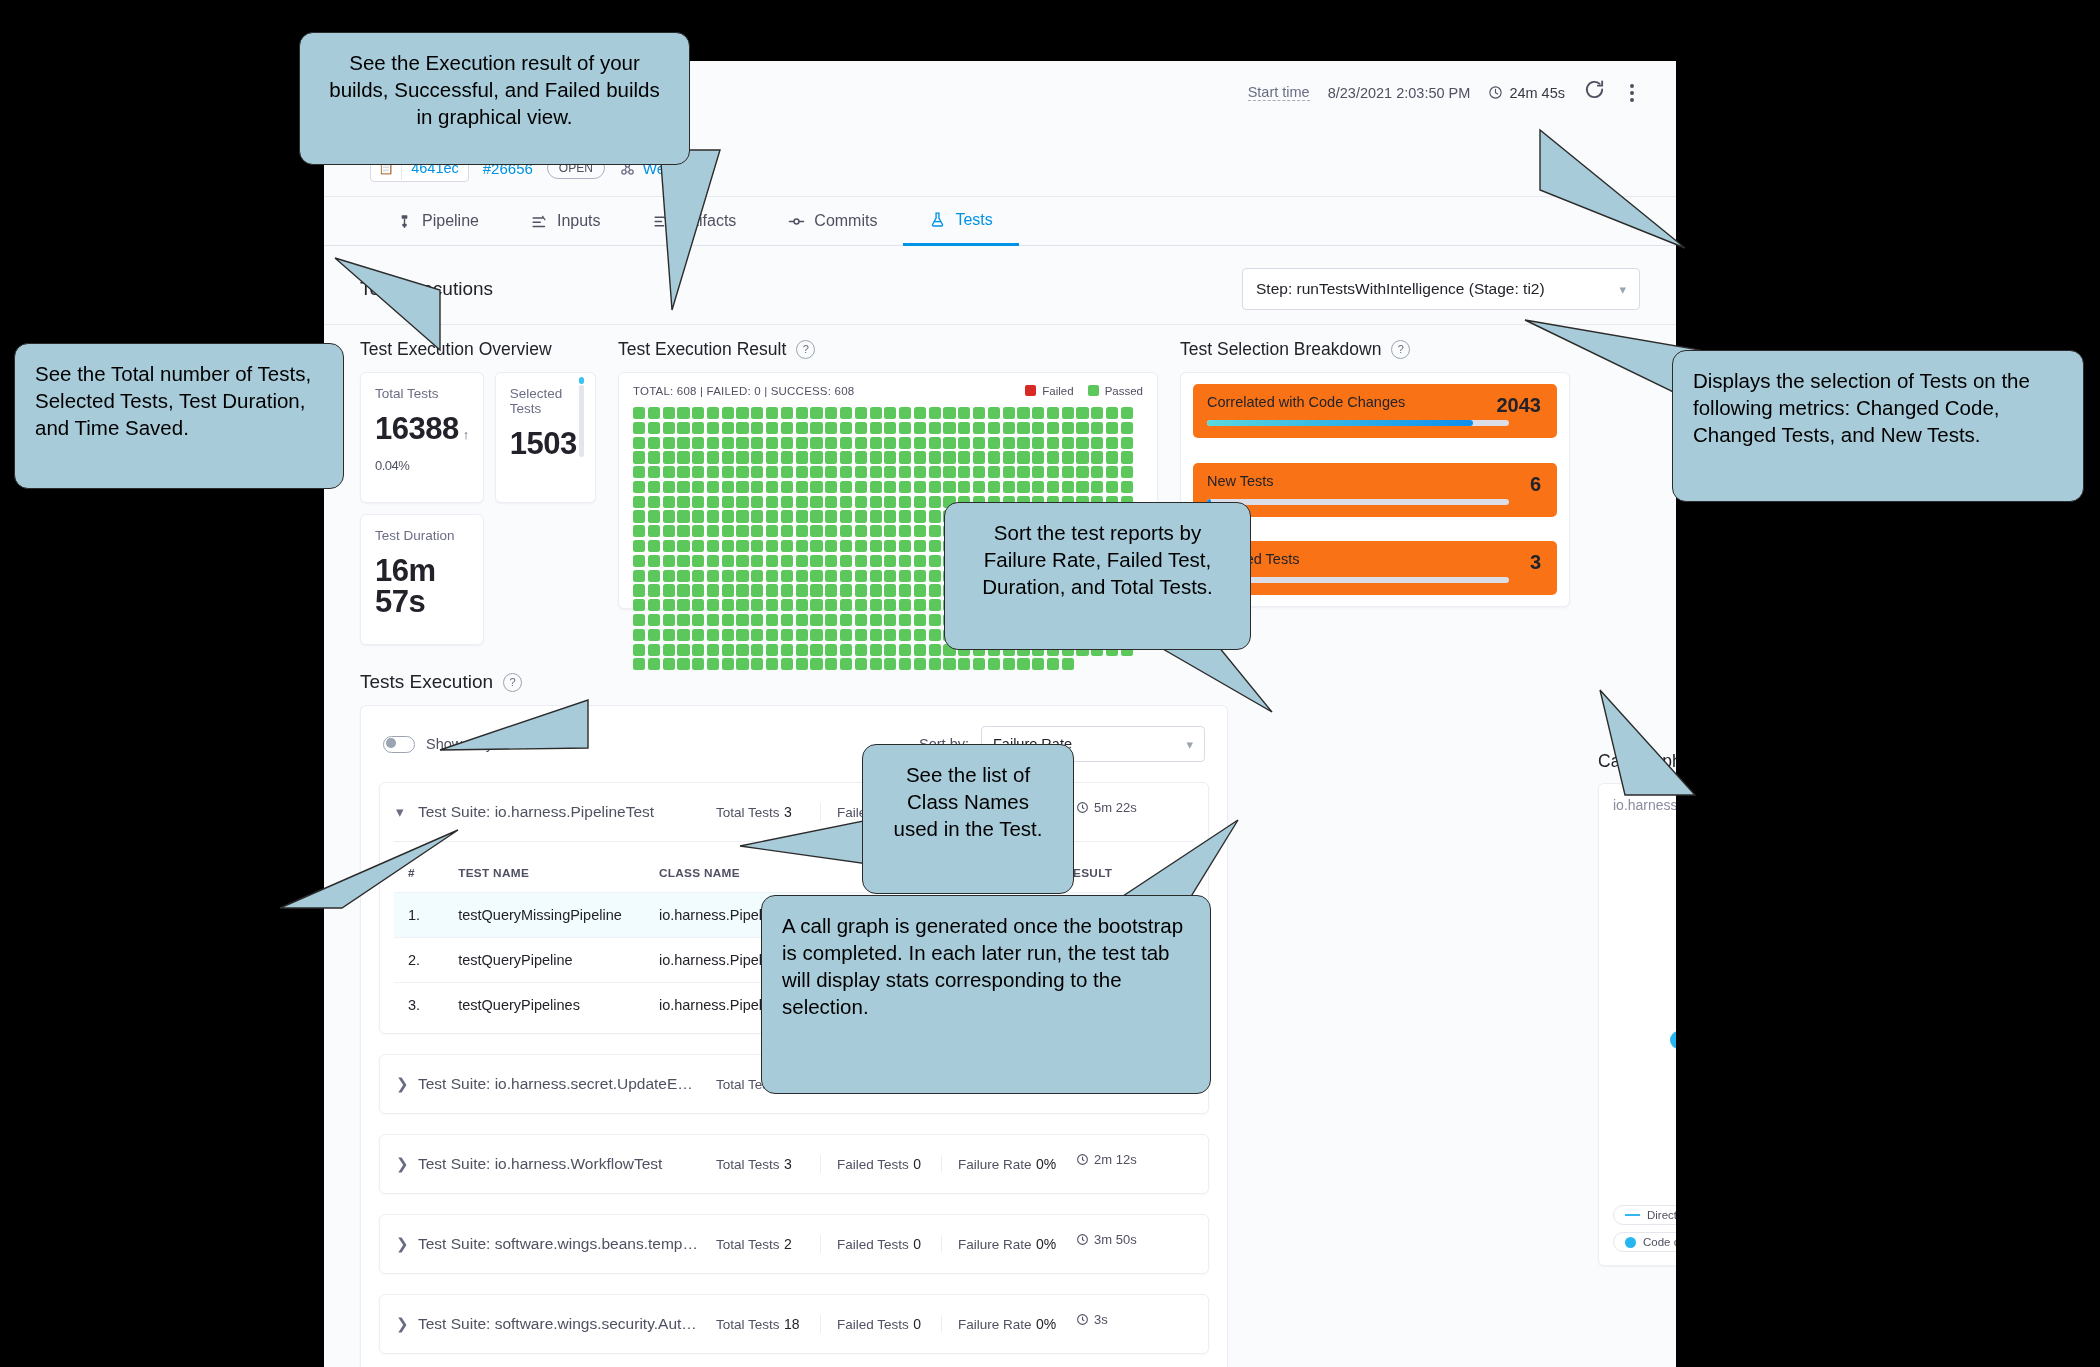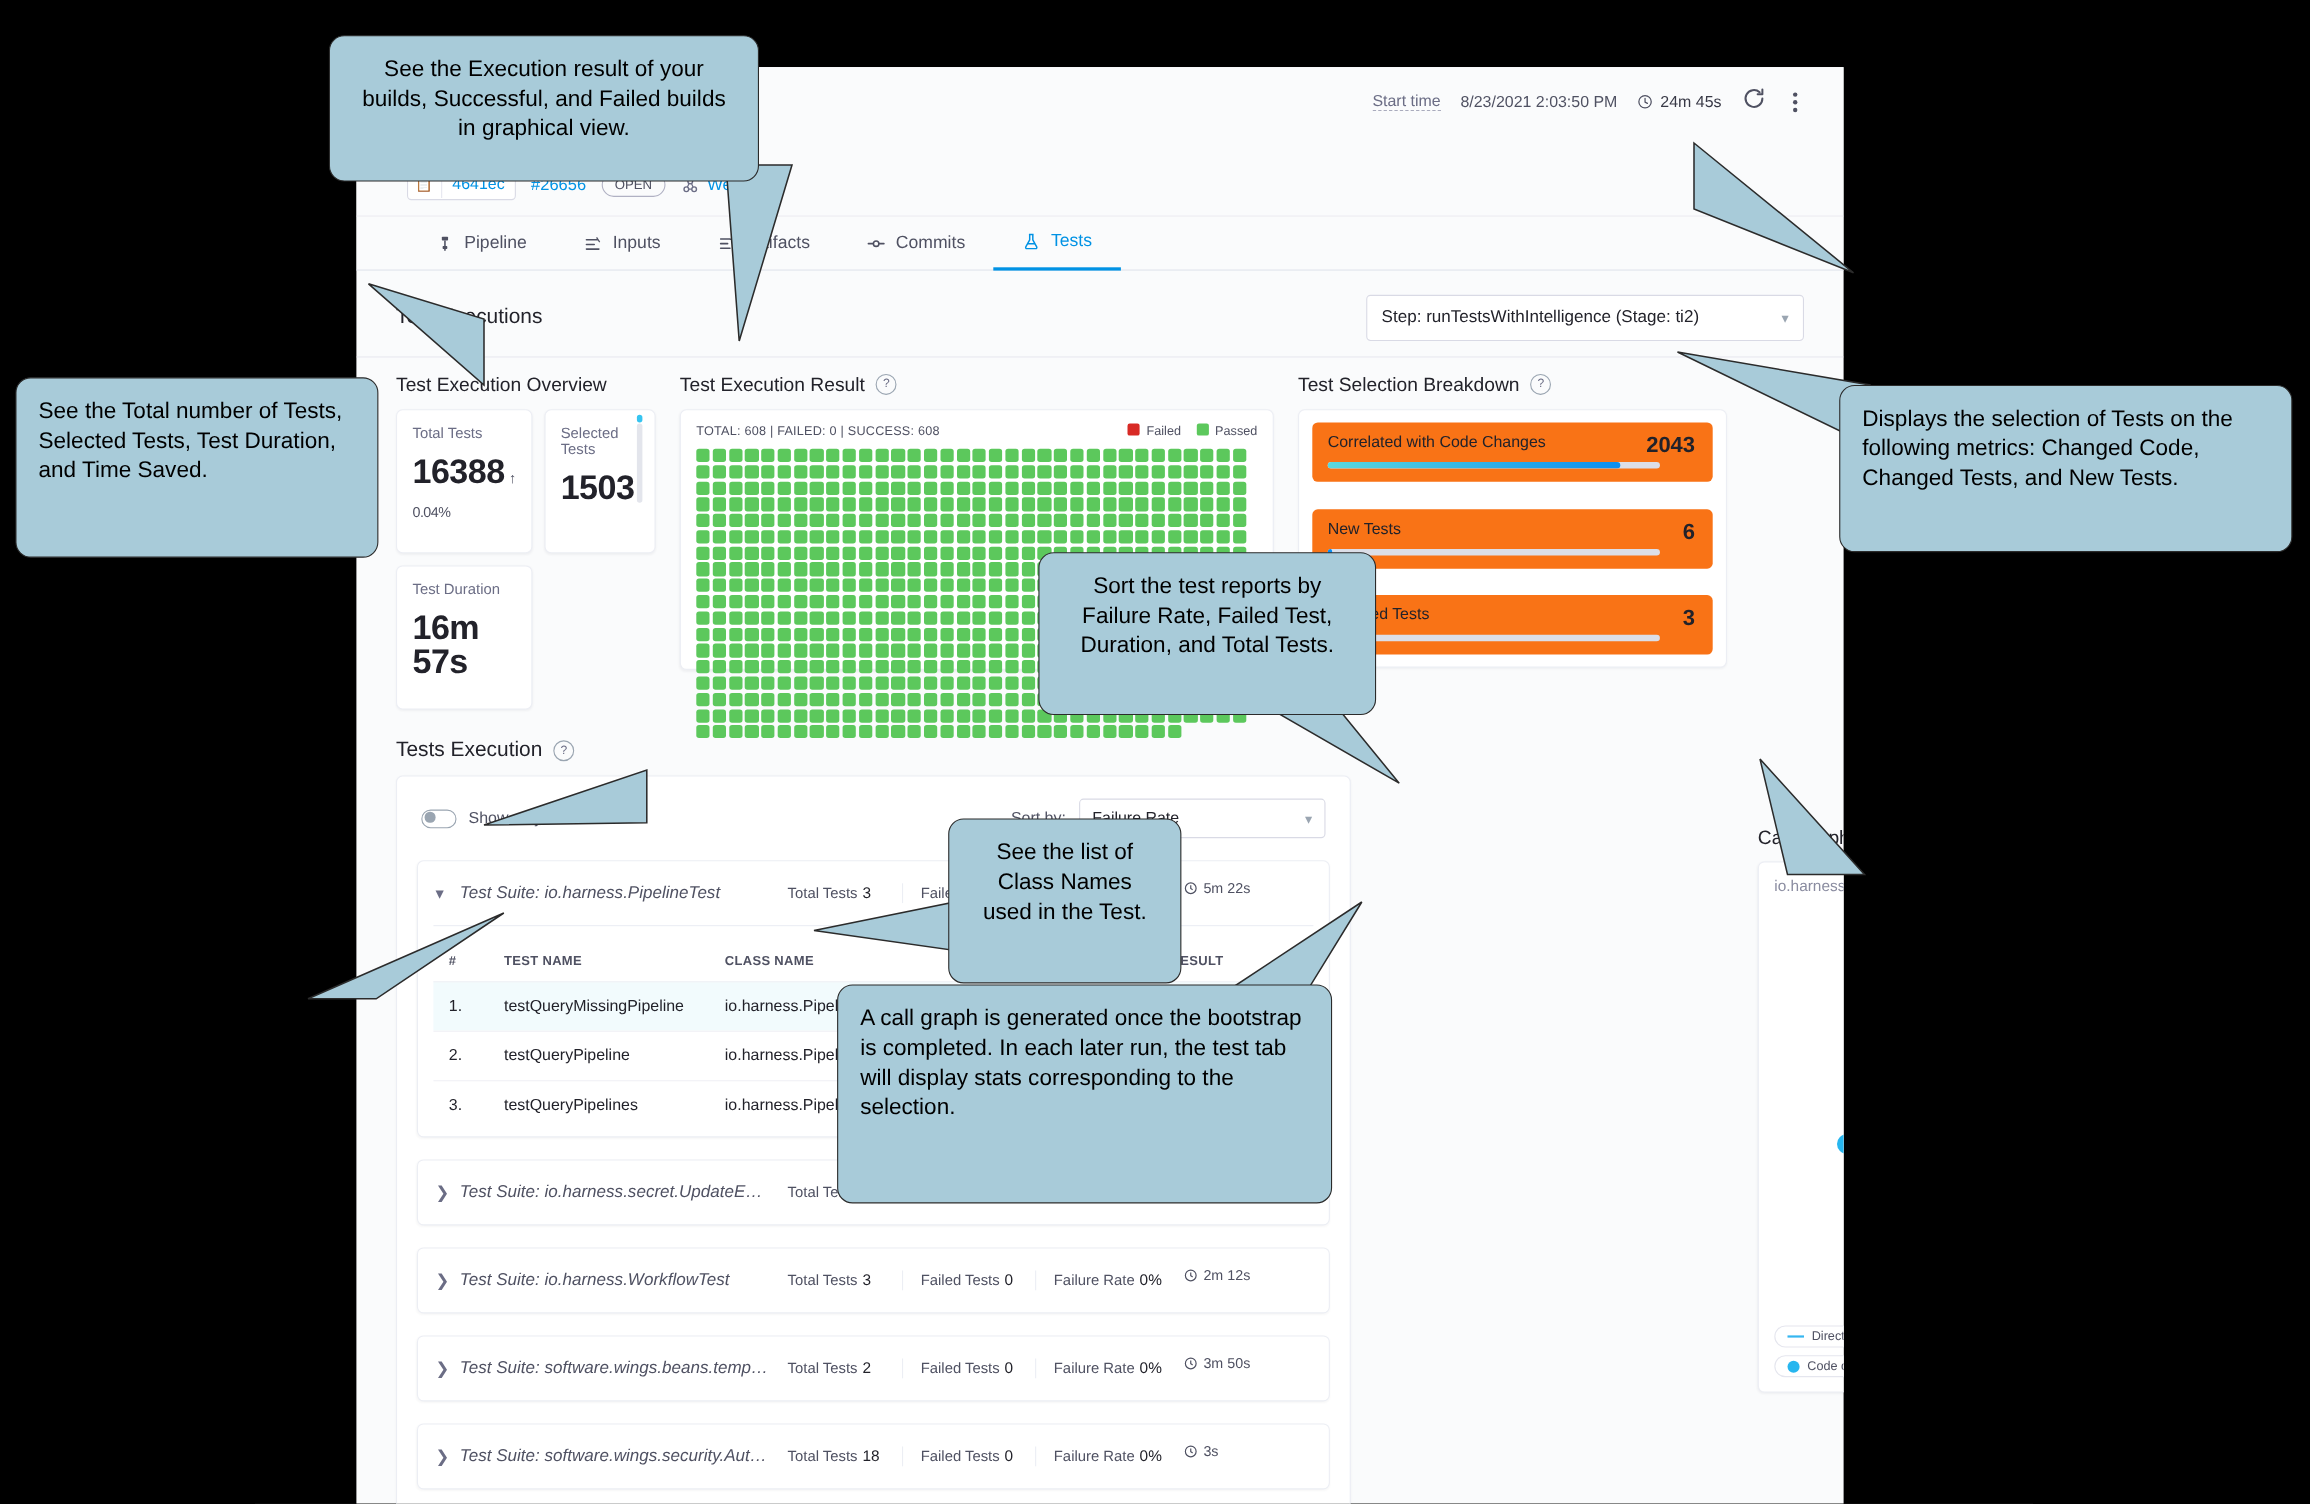--- a/index.html
+++ b/index.html
@@ -93,21 +93,21 @@
   .toggle-wrap{display:flex;align-items:center;gap:11px;font-size:14.5px;color:#4f5162;}
   .toggle{width:30px;height:15px;border-radius:9px;background:#fff;border:1.6px solid #9aa5b1;position:relative;}
   .toggle i{position:absolute;left:2px;top:1.6px;width:9.5px;height:9.5px;border-radius:50%;background:#9aa5b1;}
   .sortwrap{display:flex;align-items:center;gap:12px;font-size:14.5px;color:#4f5162;}
   .sortbox{width:200px;height:34px;border:1px solid #d9dae5;border-radius:4px;background:#fff;
       display:flex;align-items:center;justify-content:space-between;padding:0 11px;font-size:14.5px;color:#22222a;}
 
   .suite{border:1px solid #eceef4;border-radius:6px;margin-top:20px;background:#fff;box-shadow:0 1px 2px rgba(40,41,61,.04);}
   .suite-row{display:flex;align-items:center;padding:17px 16px;}
   .chev{width:22px;color:#6b6d85;font-size:15px;display:inline-block;}
-  .suite-name{flex:1;font-size:15.5px;color:#4f5162;white-space:nowrap;overflow:hidden;text-overflow:ellipsis;font-style:italic;}
+  .suite-name{flex:1;font-size:15.5px;color:#4f5162;white-space:nowrap;overflow:hidden;text-overflow:ellipsis;}
   .stat{width:104px;border-left:1px solid #eceef4;padding-left:16px;}
   .stat.first{border-left:none;}
   .stat .k{font-size:13.5px;color:#4f5162;margin-bottom:7px;}
   .stat .v{font-size:14px;color:#22222a;}
   .durcol{width:116px;padding-left:14px;}
   .durcol .k{display:flex;align-items:center;gap:5px;font-size:13px;color:#4f5162;margin-bottom:9px;}
   .greenbar{height:9px;width:64px;border-radius:5px;background:#13a05a;}
 
   .inner-tbl{border-top:1px solid #eceef4;margin:0 14px;padding-bottom:6px;}
   .tbl-head{display:flex;align-items:center;padding:24px 14px 12px 14px;font-size:11.8px;font-weight:bold;
@@ -1230,21 +1230,21 @@
   </div>
   <div class="tail" style="left:1600px;top:690px;width:140px;height:110px;">
     <svg width="140" height="110">
         <polygon points="25,105 95,105 0,0" fill="#a8cbd9" stroke="#2b2b2b" stroke-width="1.4"></polygon>
       </svg>
   </div>
 
   <div class="co center" style="left:299px;top:32px;width:391px;height:133px;">See the Execution result of your builds, Successful, and Failed builds in graphical view.</div>
 
 
-  <div class="co" style="left:14px;top:343px;width:330px;height:164px;">See the Total number of Tests, Selected Tests, Test Duration, and Time Saved.</div>
+  <div class="co" style="left:14px;top:343px;width:330px;height:146px;">See the Total number of Tests, Selected Tests, Test Duration, and Time Saved.</div>
 
   <div class="co" style="left:1672px;top:350px;width:412px;height:152px;">Displays the selection of Tests on the following metrics: Changed Code, Changed Tests, and New Tests.</div>
 
   <div class="co center" style="left:944px;top:502px;width:307px;height:148px;">Sort the test reports by Failure Rate, Failed Test, Duration, and Total Tests.</div>
 
 
   <div class="co center" style="left:862px;top:744px;width:212px;height:150px;">See the list of Class Names used in the Test.</div>
 
 
   <div class="co" style="left:761px;top:895px;width:450px;height:199px;">A call graph is generated once the bootstrap is completed. In each later run, the test tab will display stats corresponding to the selection.</div>

